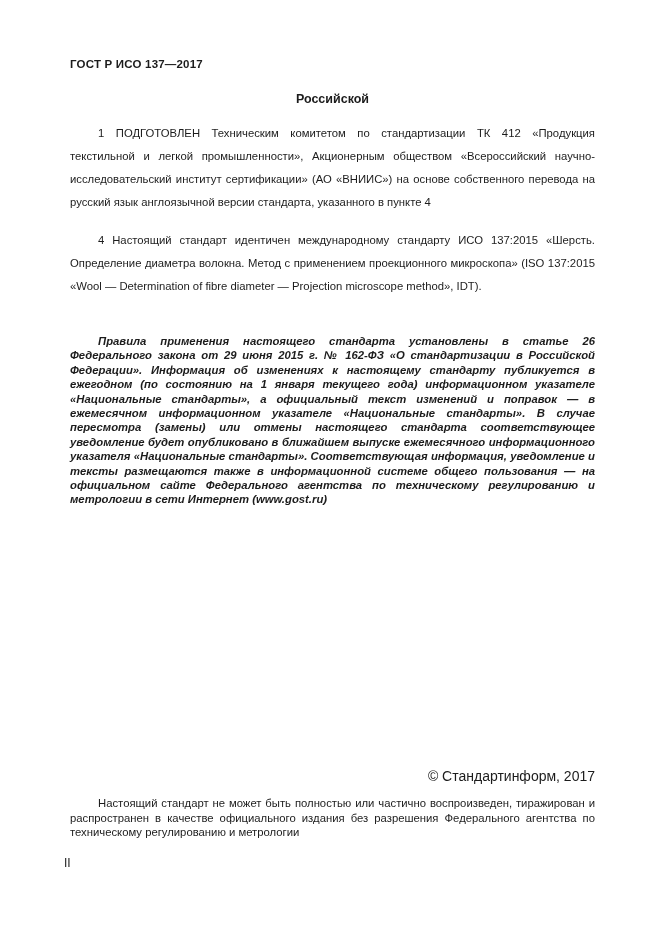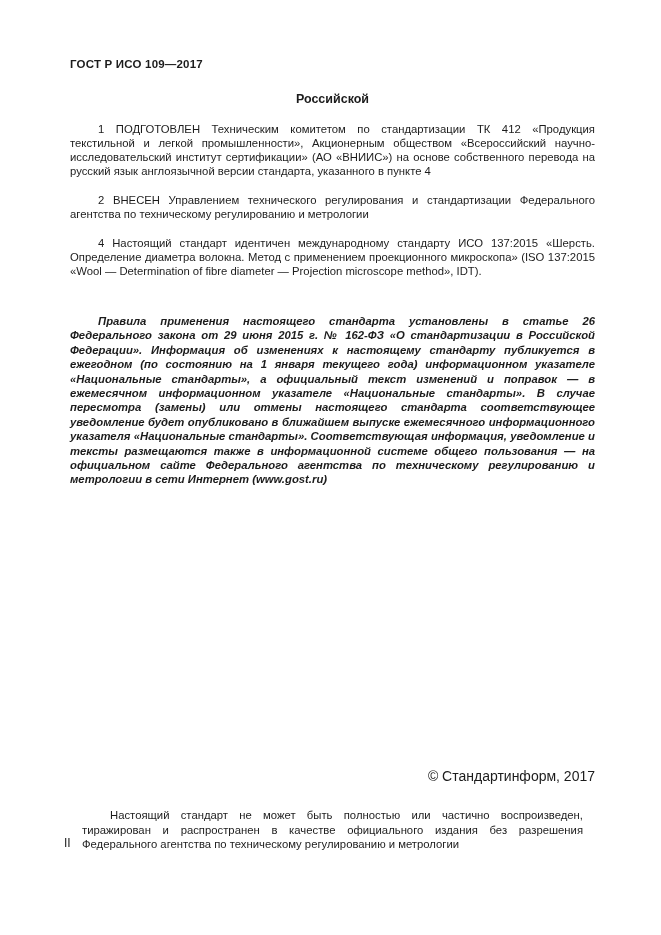--- a/index.html
+++ b/index.html
@@ -30,21 +30,21 @@
   }
   .title {
     margin: 22px 0 16px 0;
     text-align: center;
     font-size: 12.5px;
     font-weight: bold;
   }
   .para {
     margin: 0;
     font-size: 11.3px;
-    line-height: 14px;
+    line-height: 23px;
     text-align: justify;
     text-indent: 28px;
   }
   .gap {
     margin-top: 15px;
   }
   .note {
     margin: 36px 0 8px 0;
     font-size: 11.3px;
     line-height: 14.4px;
@@ -57,45 +57,44 @@
     position: absolute;
     top: 768px;
     right: 66px;
     font-size: 14px;
   }
   .reproduction {
     position: absolute;
     top: 796px;
     left: 70px;
     right: 66px;
-    margin: 12px;
+    margin: 0;
     font-size: 11.3px;
     line-height: 14.6px;
     text-align: justify;
     text-indent: 28px;
   }
   .page-number {
     position: absolute;
-    top: 836px;
+    top: 856px;
     left: 64px;
     font-size: 12px;
   }
 </style>
 </head>
 <body>
 
 <div class="page">
 
-  <div class="doc-header">ГОСТ Р ИСО 109—2017</div>
+  <div class="doc-header">ГОСТ Р ИСО 137—2017</div>
 
   <h1 class="title">Российской</h1>
 
   <p class="para gap">1 ПОДГОТОВЛЕН Техническим комитетом по стандартизации ТК 412 «Продукция текстильной и легкой промышленности», Акционерным обществом «Всероссийский научно-исследовательский институт сертификации» (АО «ВНИИС») на основе собственного перевода на русский язык англоязычной версии стандарта, указанного в пункте 4</p>
 
-  <p class="para gap">2 ВНЕСЕН Управлением технического регулирования и стандартизации Федерального агентства по техническому регулированию и метрологии</p>
 
 
   <p class="para gap">4 Настоящий стандарт идентичен международному стандарту ИСО 137:2015 «Шерсть. Определение диаметра волокна. Метод с применением проекционного микроскопа» (ISO 137:2015 «Wool — Determination of fibre diameter — Projection microscope method», IDT).</p>
 
 
 
   <p class="note">Правила применения настоящего стандарта установлены в статье 26 Федерального закона от 29 июня 2015 г. № 162-ФЗ «О стандартизации в Российской Федерации». Информация об изменениях к настоящему стандарту публикуется в ежегодном (по состоянию на 1 января текущего года) информационном указателе «Национальные стандарты», а официальный текст изменений и поправок — в ежемесячном информационном указателе «Национальные стандарты». В случае пересмотра (замены) или отмены настоящего стандарта соответствующее уведомление будет опубликовано в ближайшем выпуске ежемесячного информационного указателя «Национальные стандарты». Соответствующая информация, уведомление и тексты размещаются также в информационной системе общего пользования — на официальном сайте Федерального агентства по техническому регулированию и метрологии в сети Интернет (www.gost.ru)</p>
 
   <div class="copyright">© Стандартинформ, 2017</div>
 

